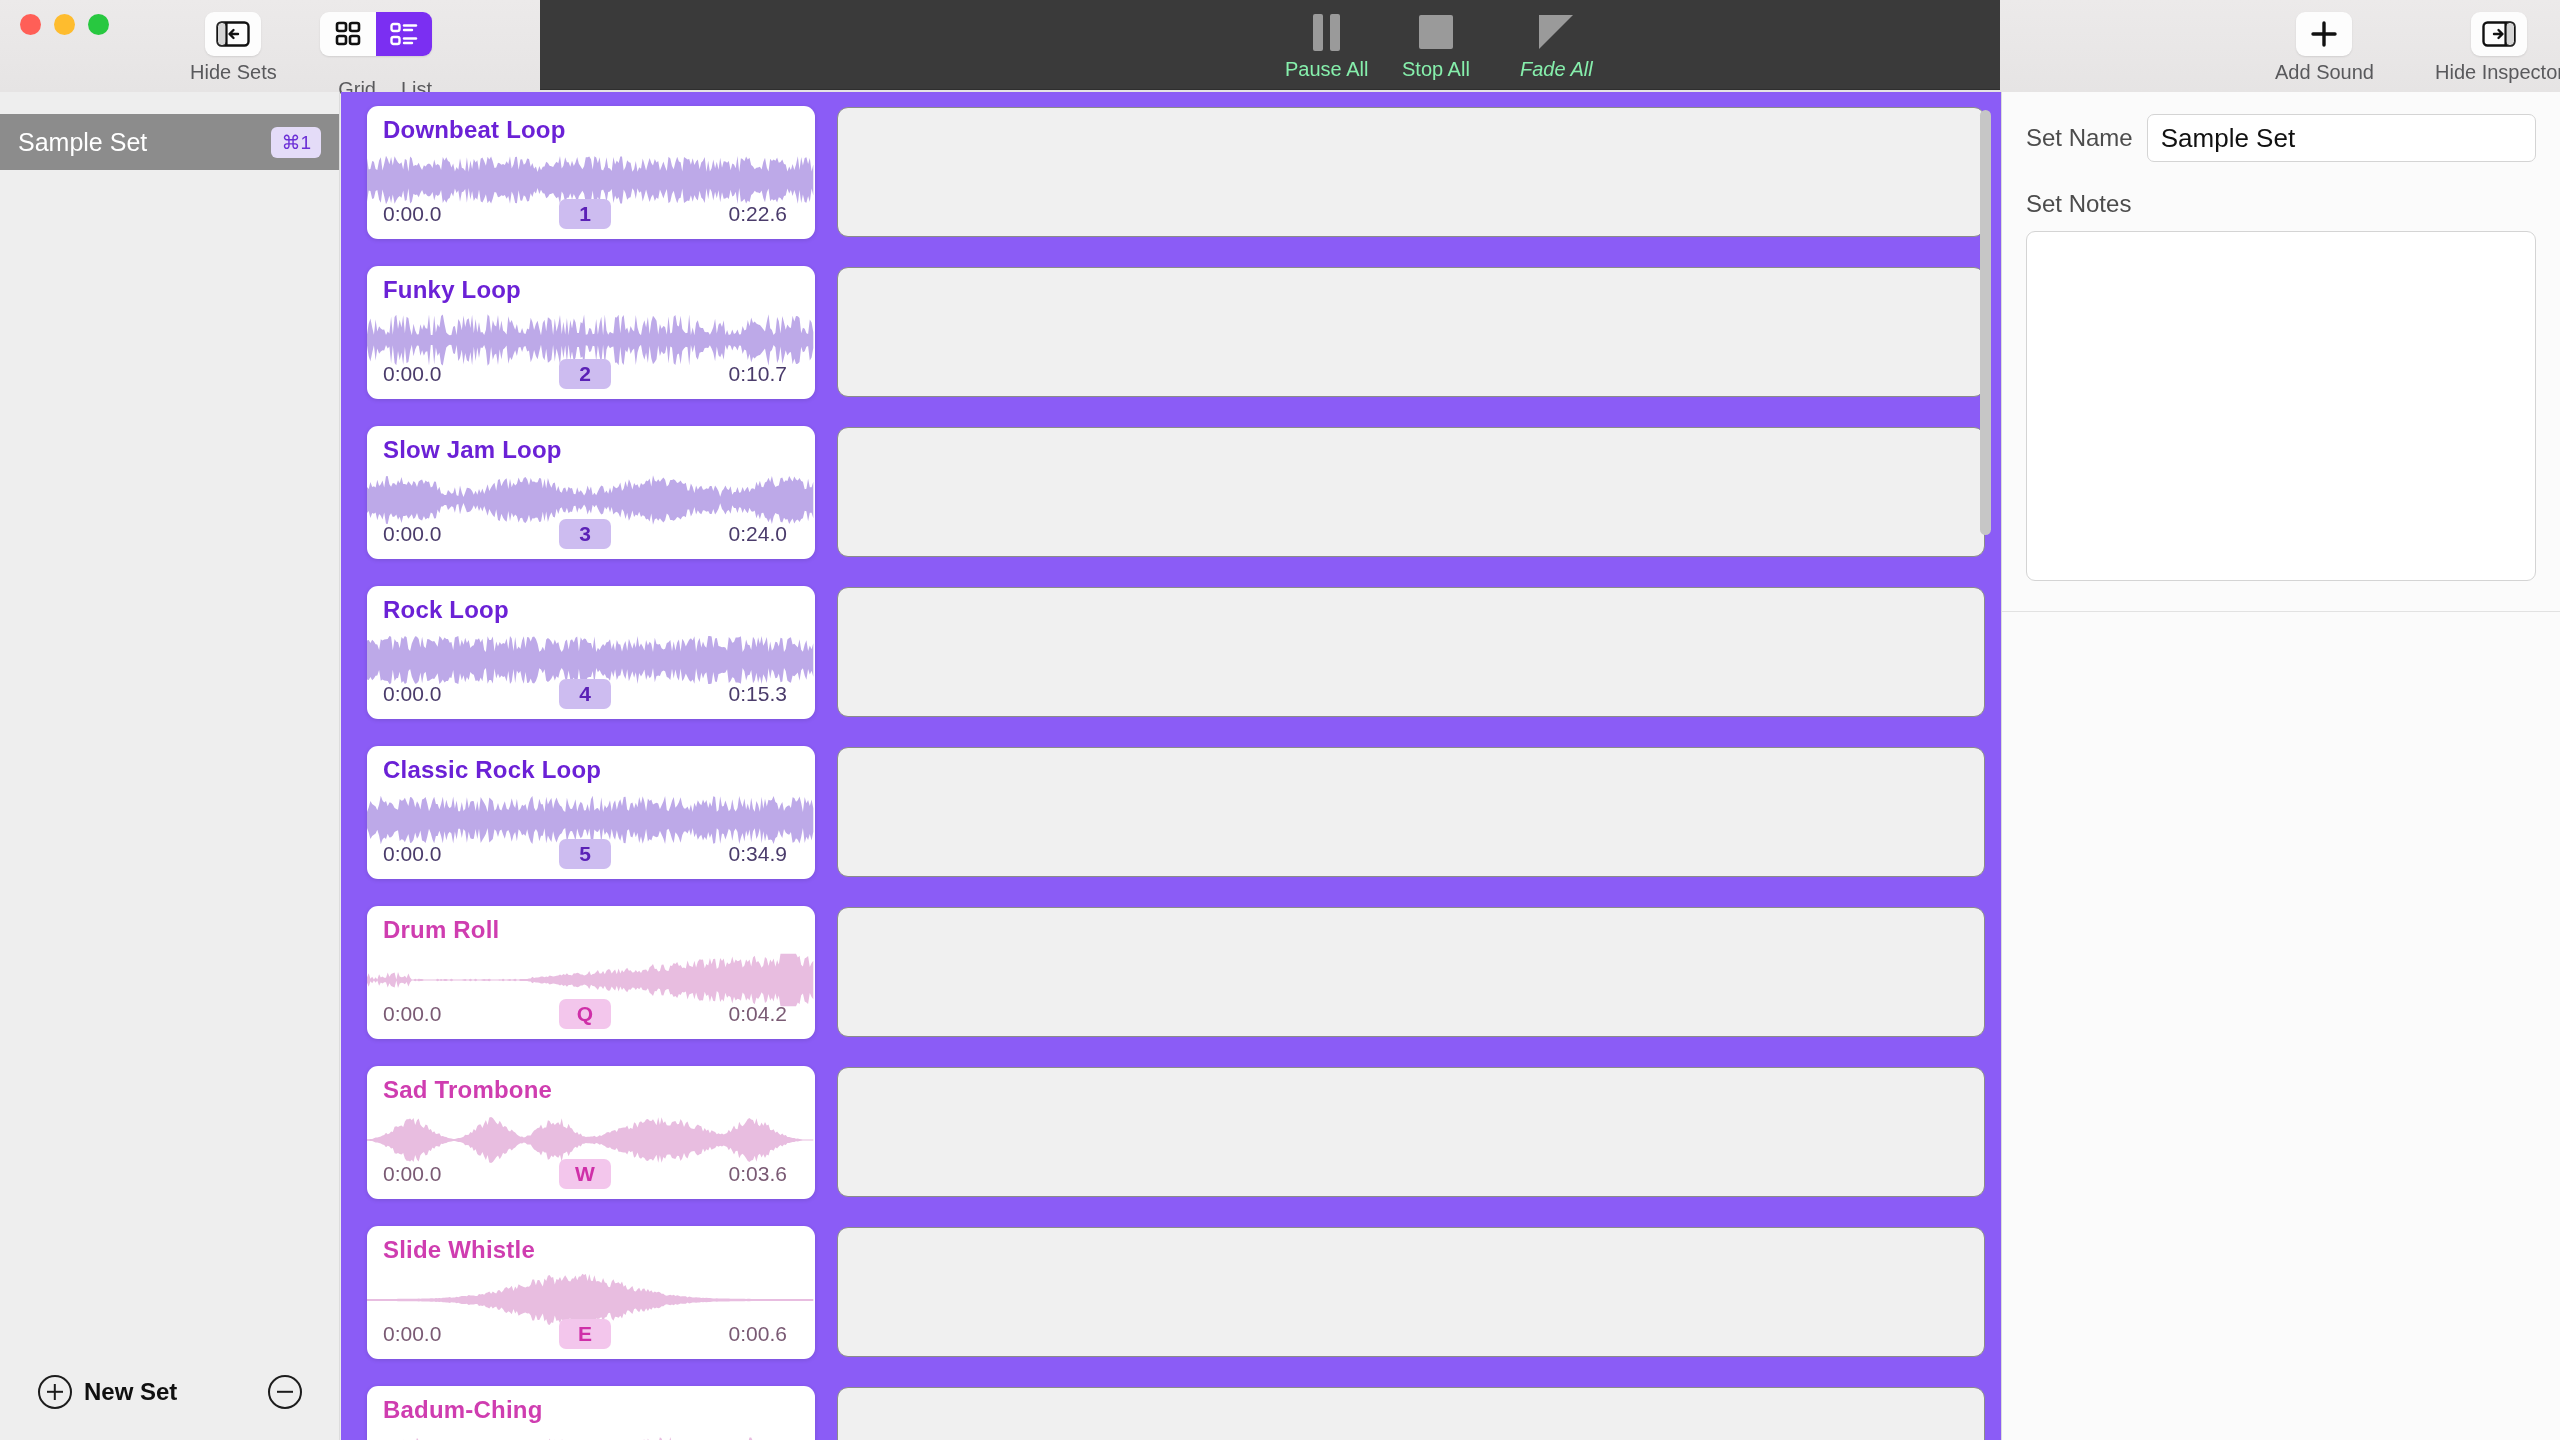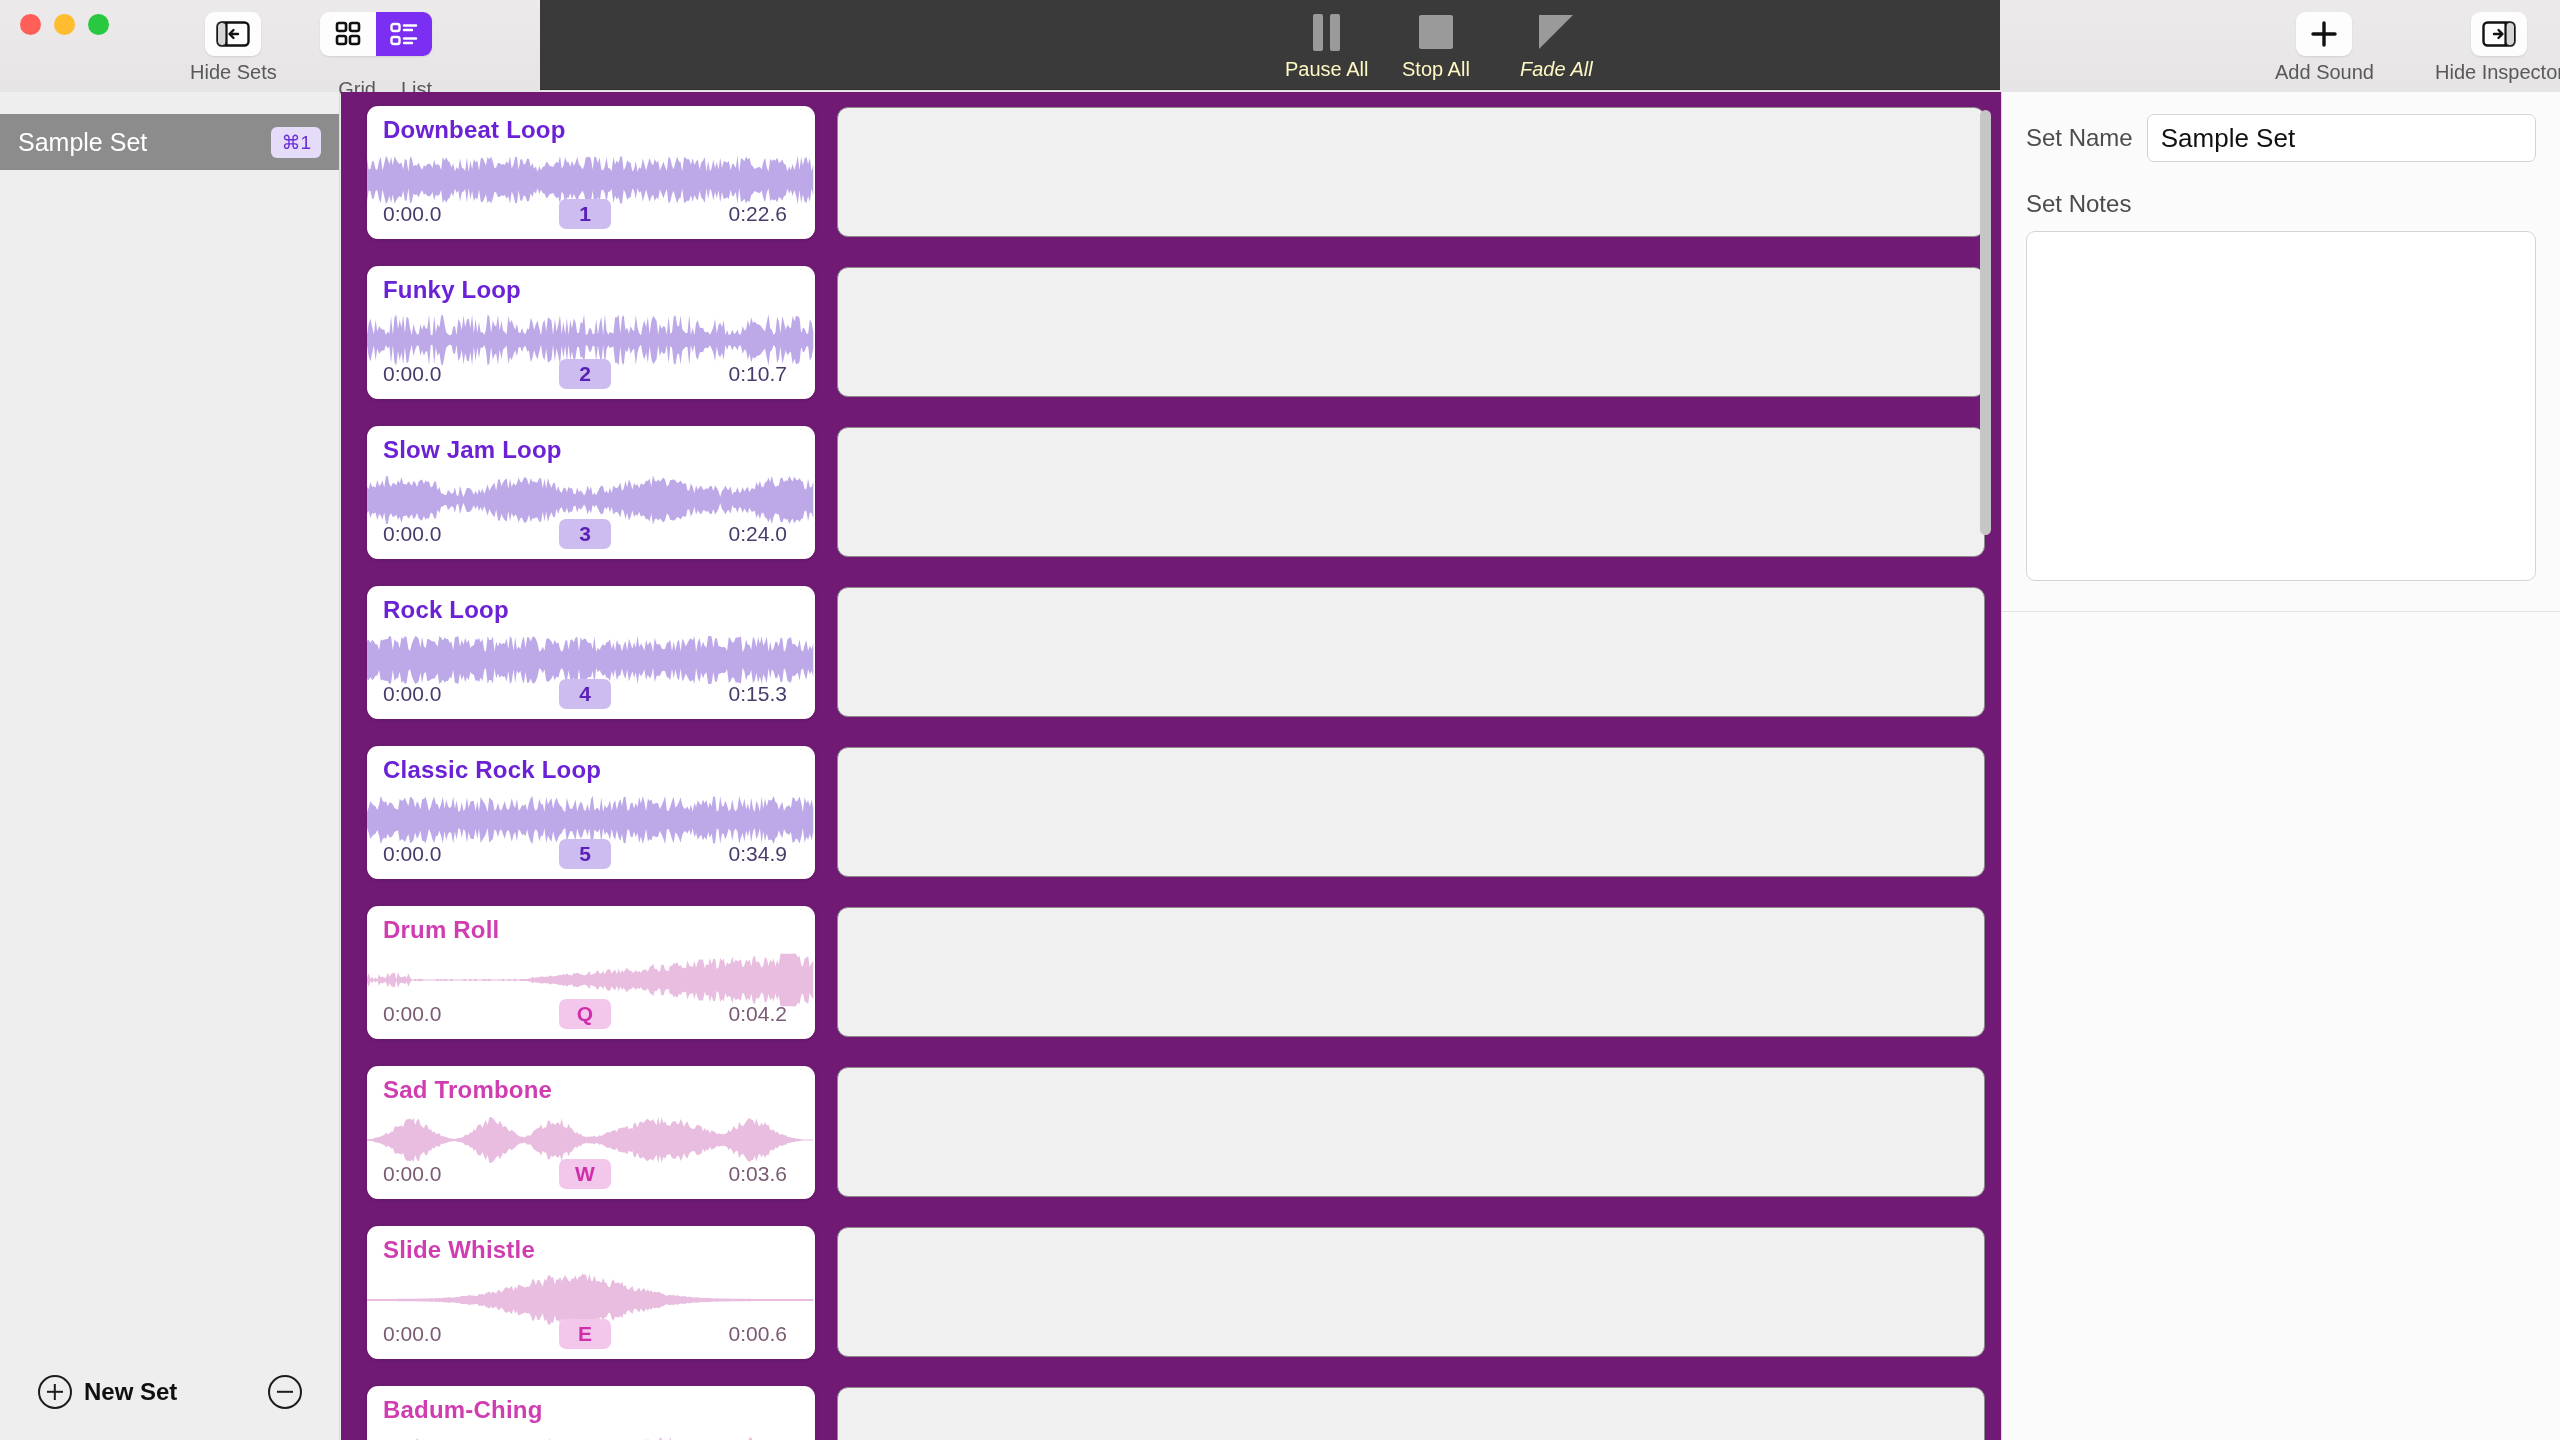--- a/index.html
+++ b/index.html
@@ -71,21 +71,21 @@
   .vol-fill { position:absolute; left:0; top:0; height:9px; border-radius:5px; background:#9b7fe0; width:100%; }
   .vol-knob {
     position: absolute; right: -10px; top: -7px;
     width: 23px; height: 23px; border-radius: 50%;
     background: #fff; box-shadow: 0 1px 3px rgba(0,0,0,.5);
   }
   .vol-label { text-align: center; font-size: 20px; color: #b9b9bb; margin-top: 12px; }
 
   .transport { position: absolute; display: flex; flex-direction: column; align-items: center; top: 12px; }
   .tr-icon { height: 40px; display: flex; align-items: center; justify-content: center; }
-  .tr-label { font-size: 20px; color: #fef9c3; margin-top: 6px; white-space: nowrap; text-align: center; }
+  .tr-label { font-size: 20px; color: #86efac; margin-top: 6px; white-space: nowrap; text-align: center; }
 
   .ic-pause { display:flex; gap:7px; }
   .ic-pause span { display:block; width:10px; height:37px; background:#9a9a9a; border-radius:2px; }
   .ic-stop { width: 34px; height: 34px; background: #9a9a9a; border-radius: 2px; }
   .ic-fade { width: 0; height: 0; border-left: 34px solid #9a9a9a; border-bottom: 34px solid transparent; }
 
   
   .sidebar {
     position: absolute; left: 0; top: 92px;
     width: 340px; height: 1348px;
@@ -119,21 +119,21 @@
     left: 50%; top: 50%; transform: translate(-50%,-50%);
   }
   .circ::before { width: 16px; height: 2.4px; }
   .circ.plus::after { width: 2.4px; height: 16px; }
   .new-set-label { font-size: 24px; font-weight: 700; color: #101010; }
 
   
   .list-area {
     position: absolute; left: 341px; top: 92px;
     width: 1660px; height: 1348px;
-    background: #701a75;
+    background: #8b5cf6;
     overflow: hidden;
   }
   .row {
     position: absolute; left: 0; width: 1660px; height: 160px;
     display: flex; align-items: center;
   }
   .card {
     position: relative;
     width: 448px; height: 133px; margin-left: 26px;
     background: #ffffff; border-radius: 11px;

